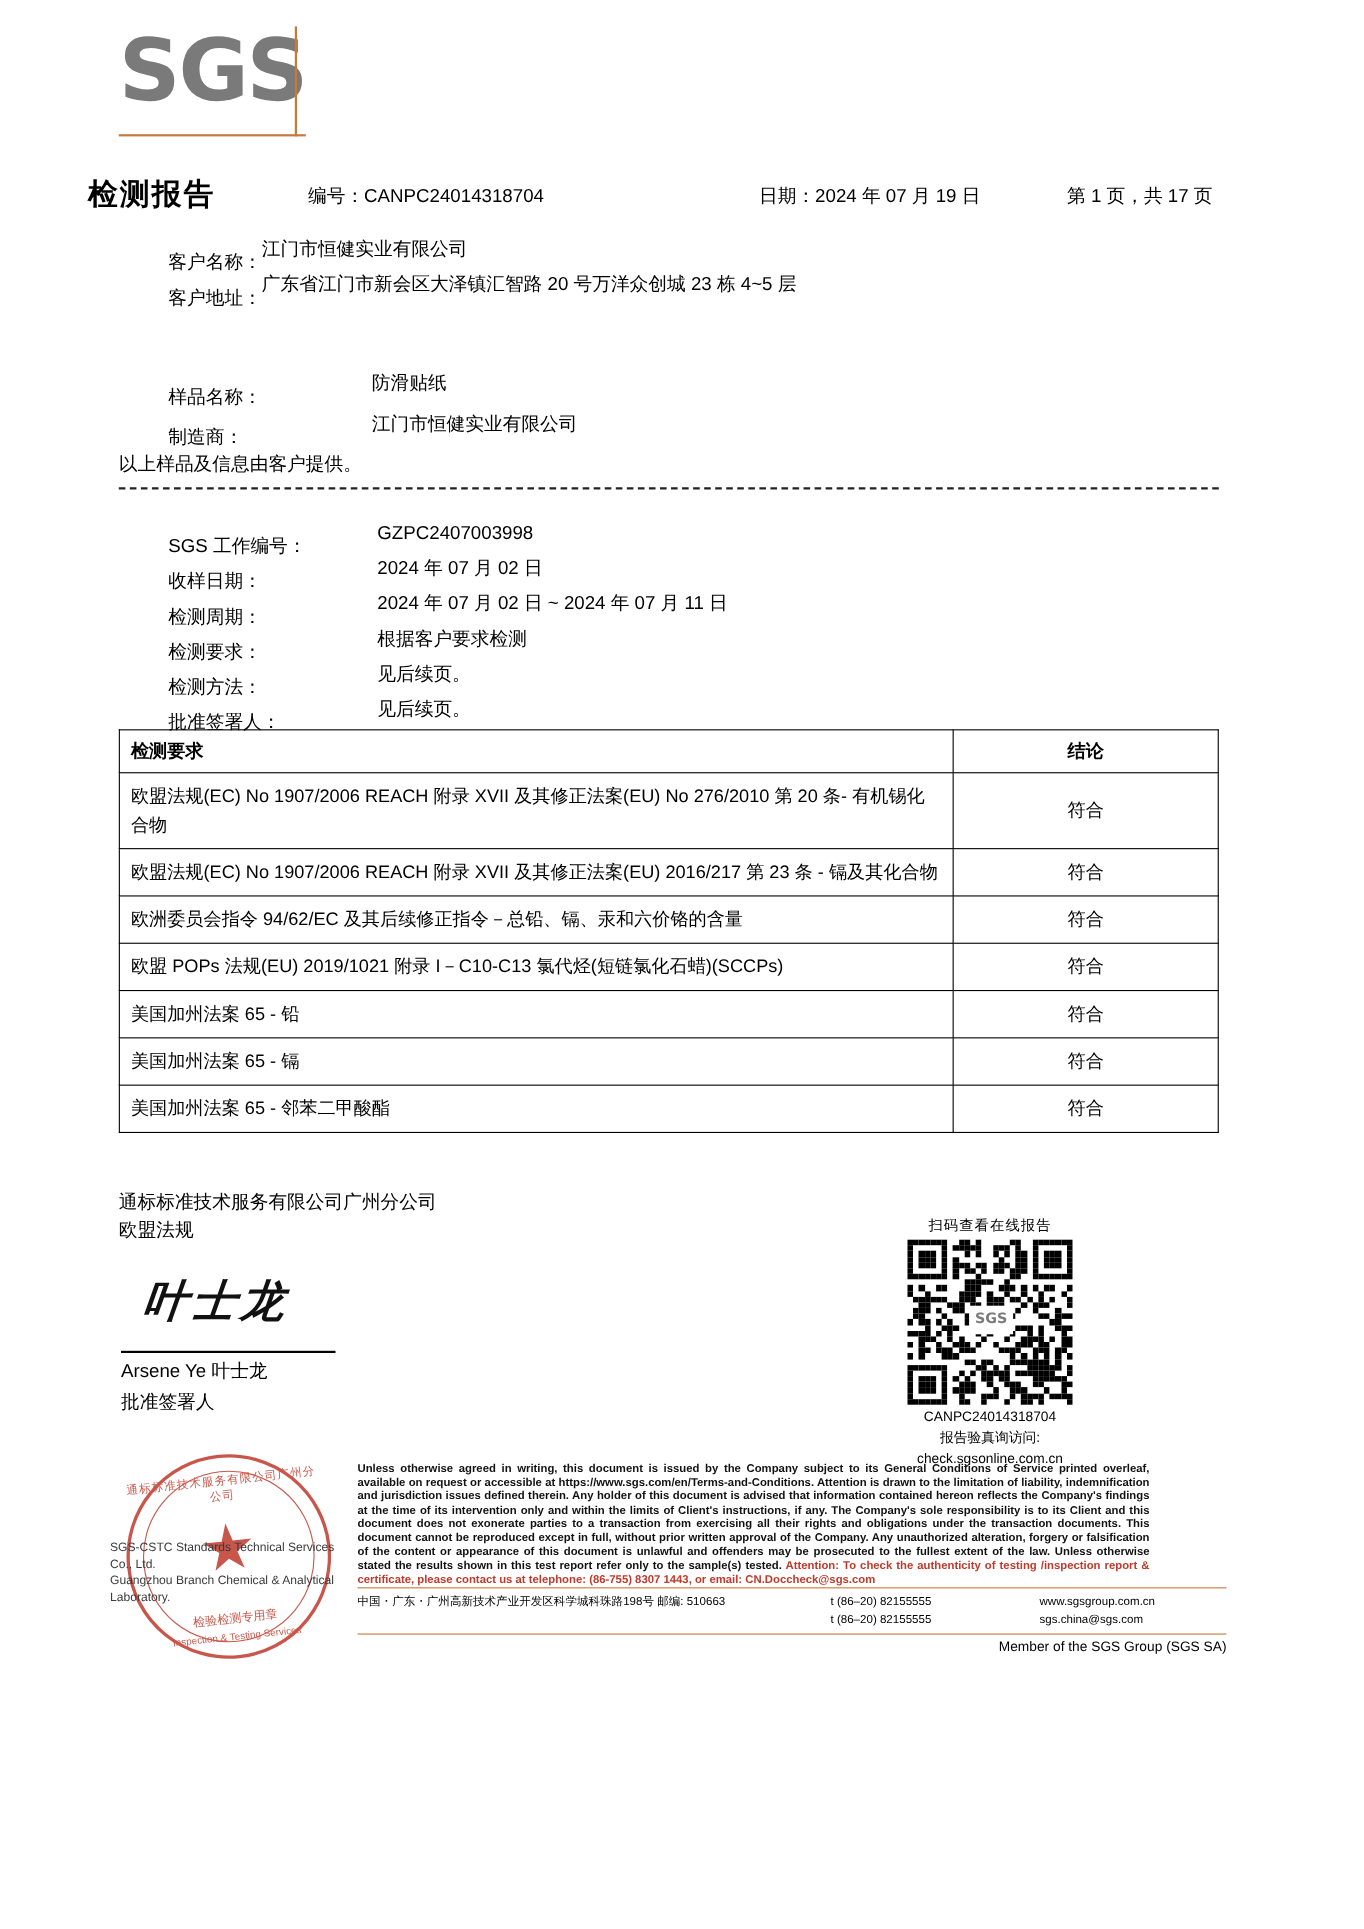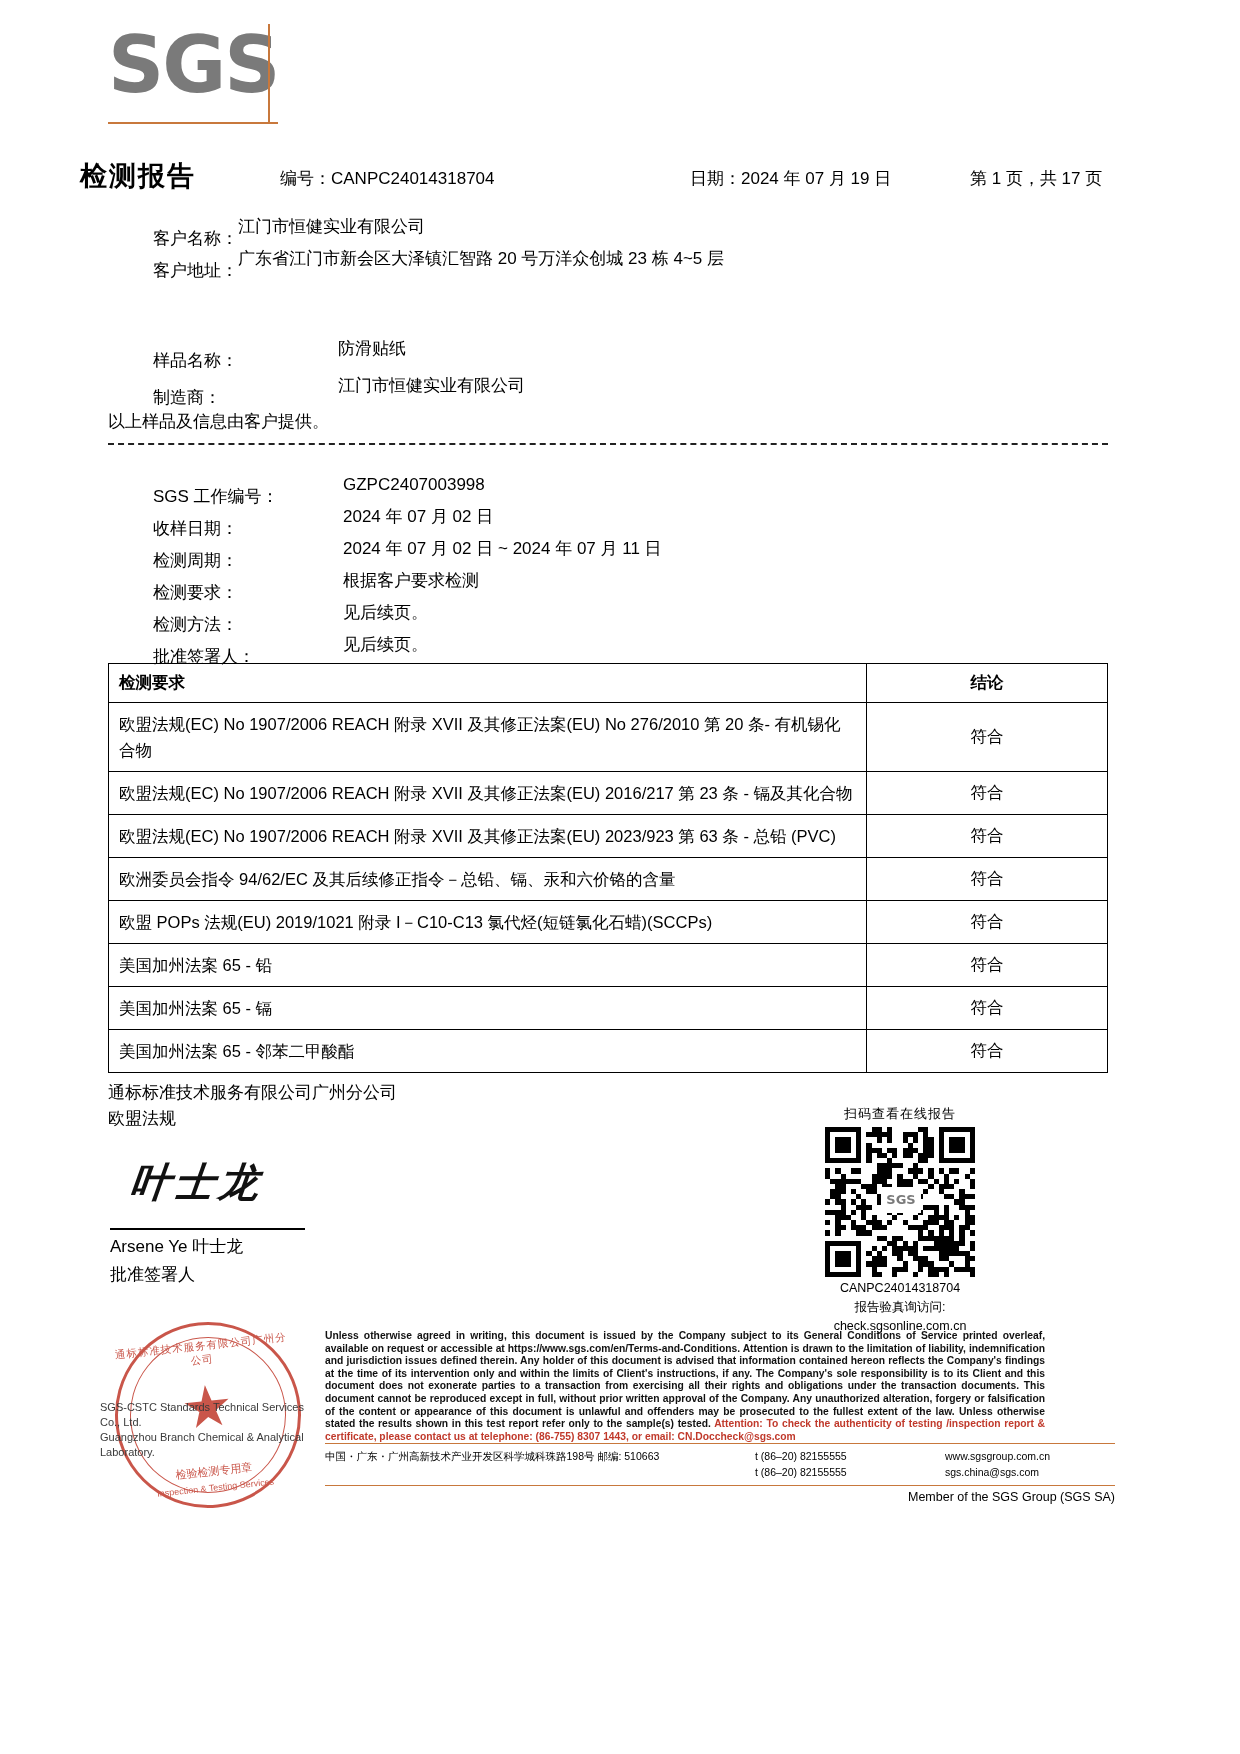--- a/index.html
+++ b/index.html
@@ -419,24 +419,20 @@
         <th class="concl">结论</th>
       </tr>
     </thead>
     <tbody>
       <tr>
         <td class="req">欧盟法规(EC) No 1907/2006 REACH 附录 XVII 及其修正法案(EU) No 276/2010 第 20 条- 有机锡化合物</td>
         <td class="concl">符合</td>
       </tr>
       <tr>
         <td class="req">欧盟法规(EC) No 1907/2006 REACH 附录 XVII 及其修正法案(EU) 2016/217 第 23 条 - 镉及其化合物</td>
-        <td class="concl">符合</td>
-      </tr>
-      <tr>
-        <td class="req">欧盟法规(EC) No 1907/2006 REACH 附录 XVII 及其修正法案(EU) 2023/923 第 63 条 - 总铅 (PVC)</td>
         <td class="concl">符合</td>
       </tr>
       <tr>
         <td class="req">欧洲委员会指令 94/62/EC 及其后续修正指令－总铅、镉、汞和六价铬的含量</td>
         <td class="concl">符合</td>
       </tr>
       <tr>
         <td class="req">欧盟 POPs 法规(EU) 2019/1021 附录 I－C10-C13 氯代烃(短链氯化石蜡)(SCCPs)</td>
         <td class="concl">符合</td>
       </tr>

